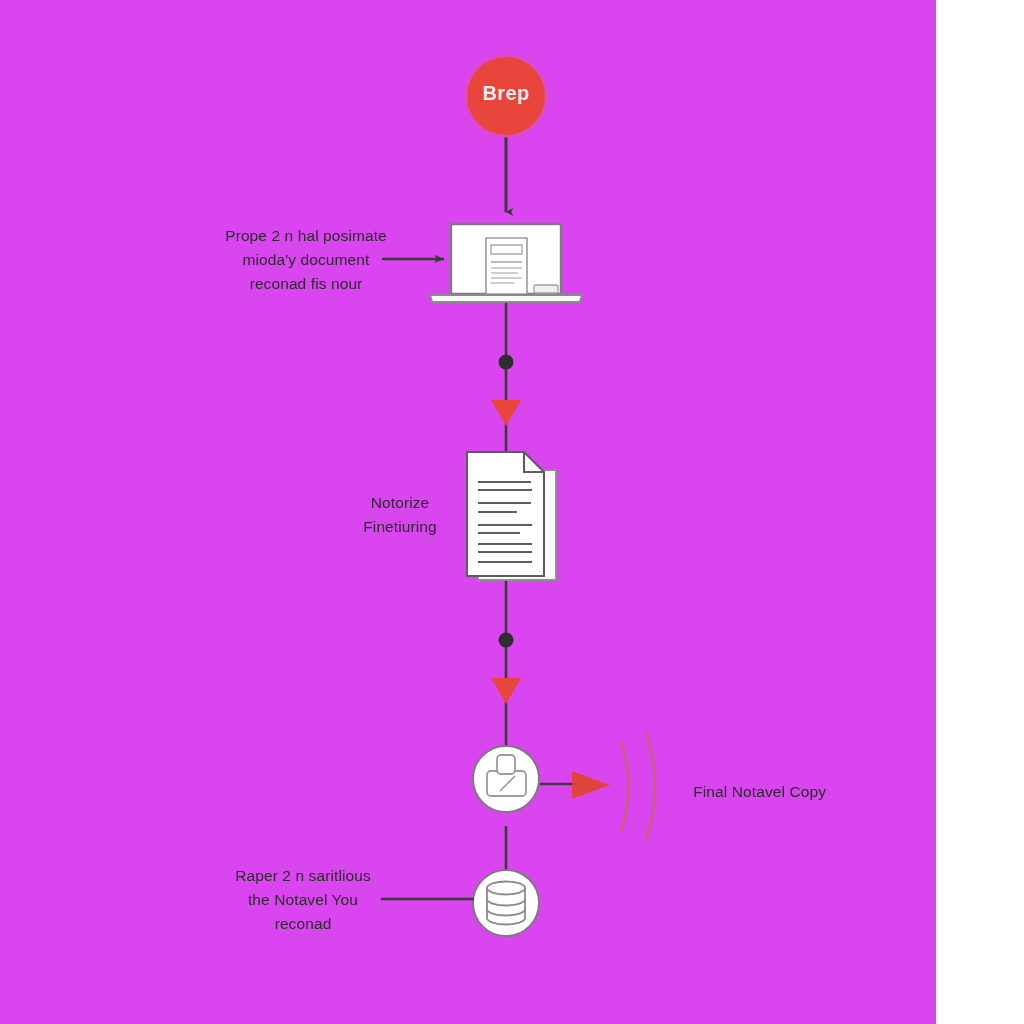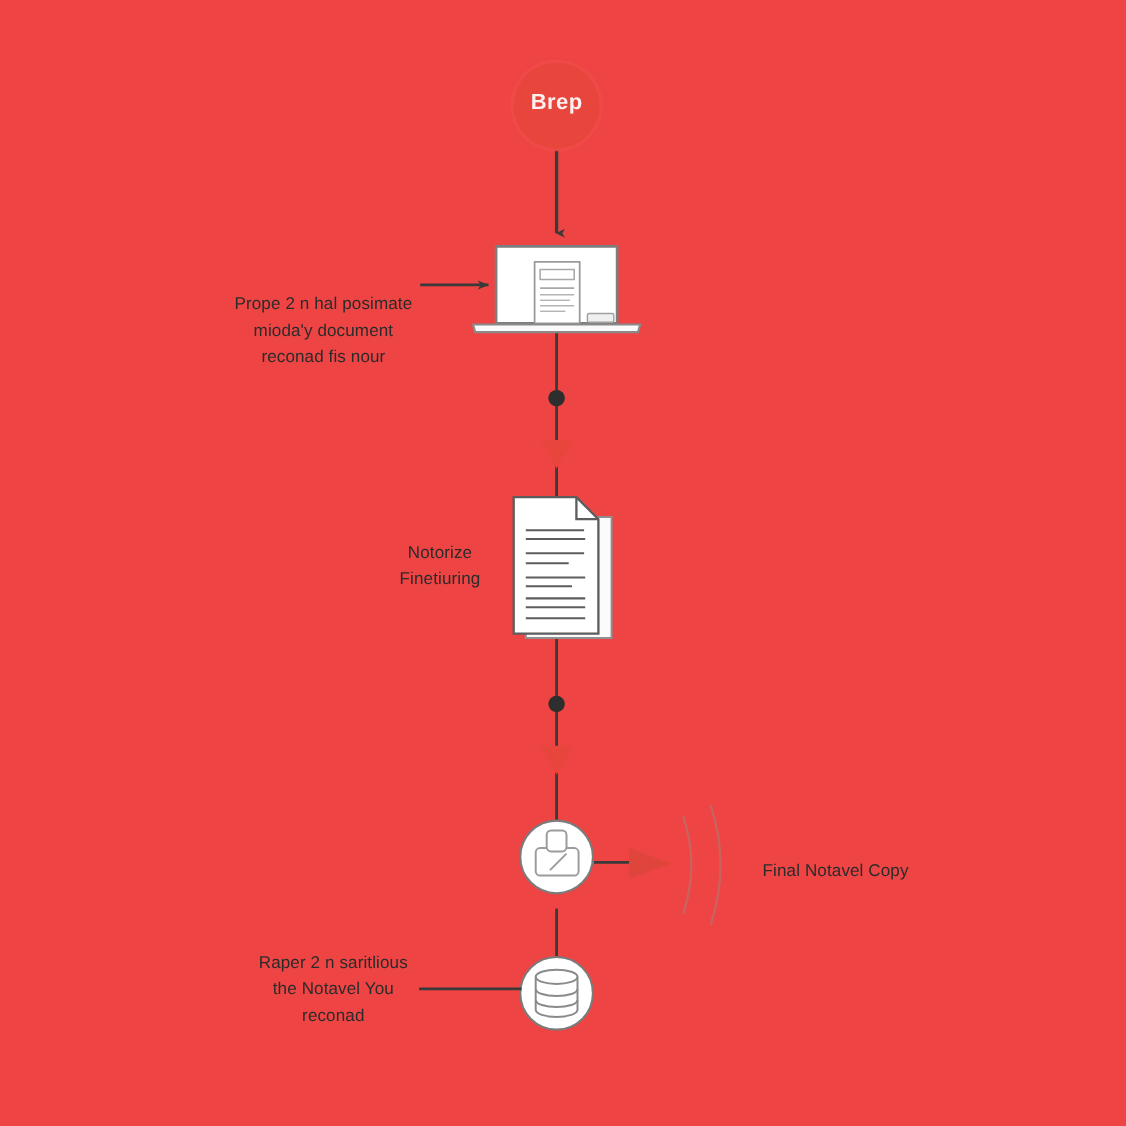--- a/index.html
+++ b/index.html
@@ -9,23 +9,23 @@
     background: #ffffff;
   }
   body {
     width: 1024px;
     height: 1024px;
     font-family: "Liberation Sans", sans-serif;
     overflow: hidden;
   }
   #canvas {
     position: relative;
-    width: 1024px;
+    width: 936px;
     height: 1024px;
-    background: #ef4444;
+    background: #d946ef;
   }
   #diagram-svg {
     position: absolute;
     top: 0;
     left: 0;
     width: 1024px;
     height: 1024px;
   }
   .label-block {
     position: absolute;
@@ -34,24 +34,23 @@
     font-family: "Liberation Sans", sans-serif;
     font-size: 15.5px;
     line-height: 1.55;
     letter-spacing: 0.1px;
     white-space: nowrap;
   }
   .label-line {
     display: block;
   }
   #label-prepare {
-    left: 196px;
+    left: 208px;
     top: 224px;
     width: 196px;
-    margin-top: 41px;
   }
   #label-finetune {
     left: 333px;
     top: 491px;
     width: 134px;
   }
   #label-output {
     left: 636px;
     top: 780px;
     width: 190px;

